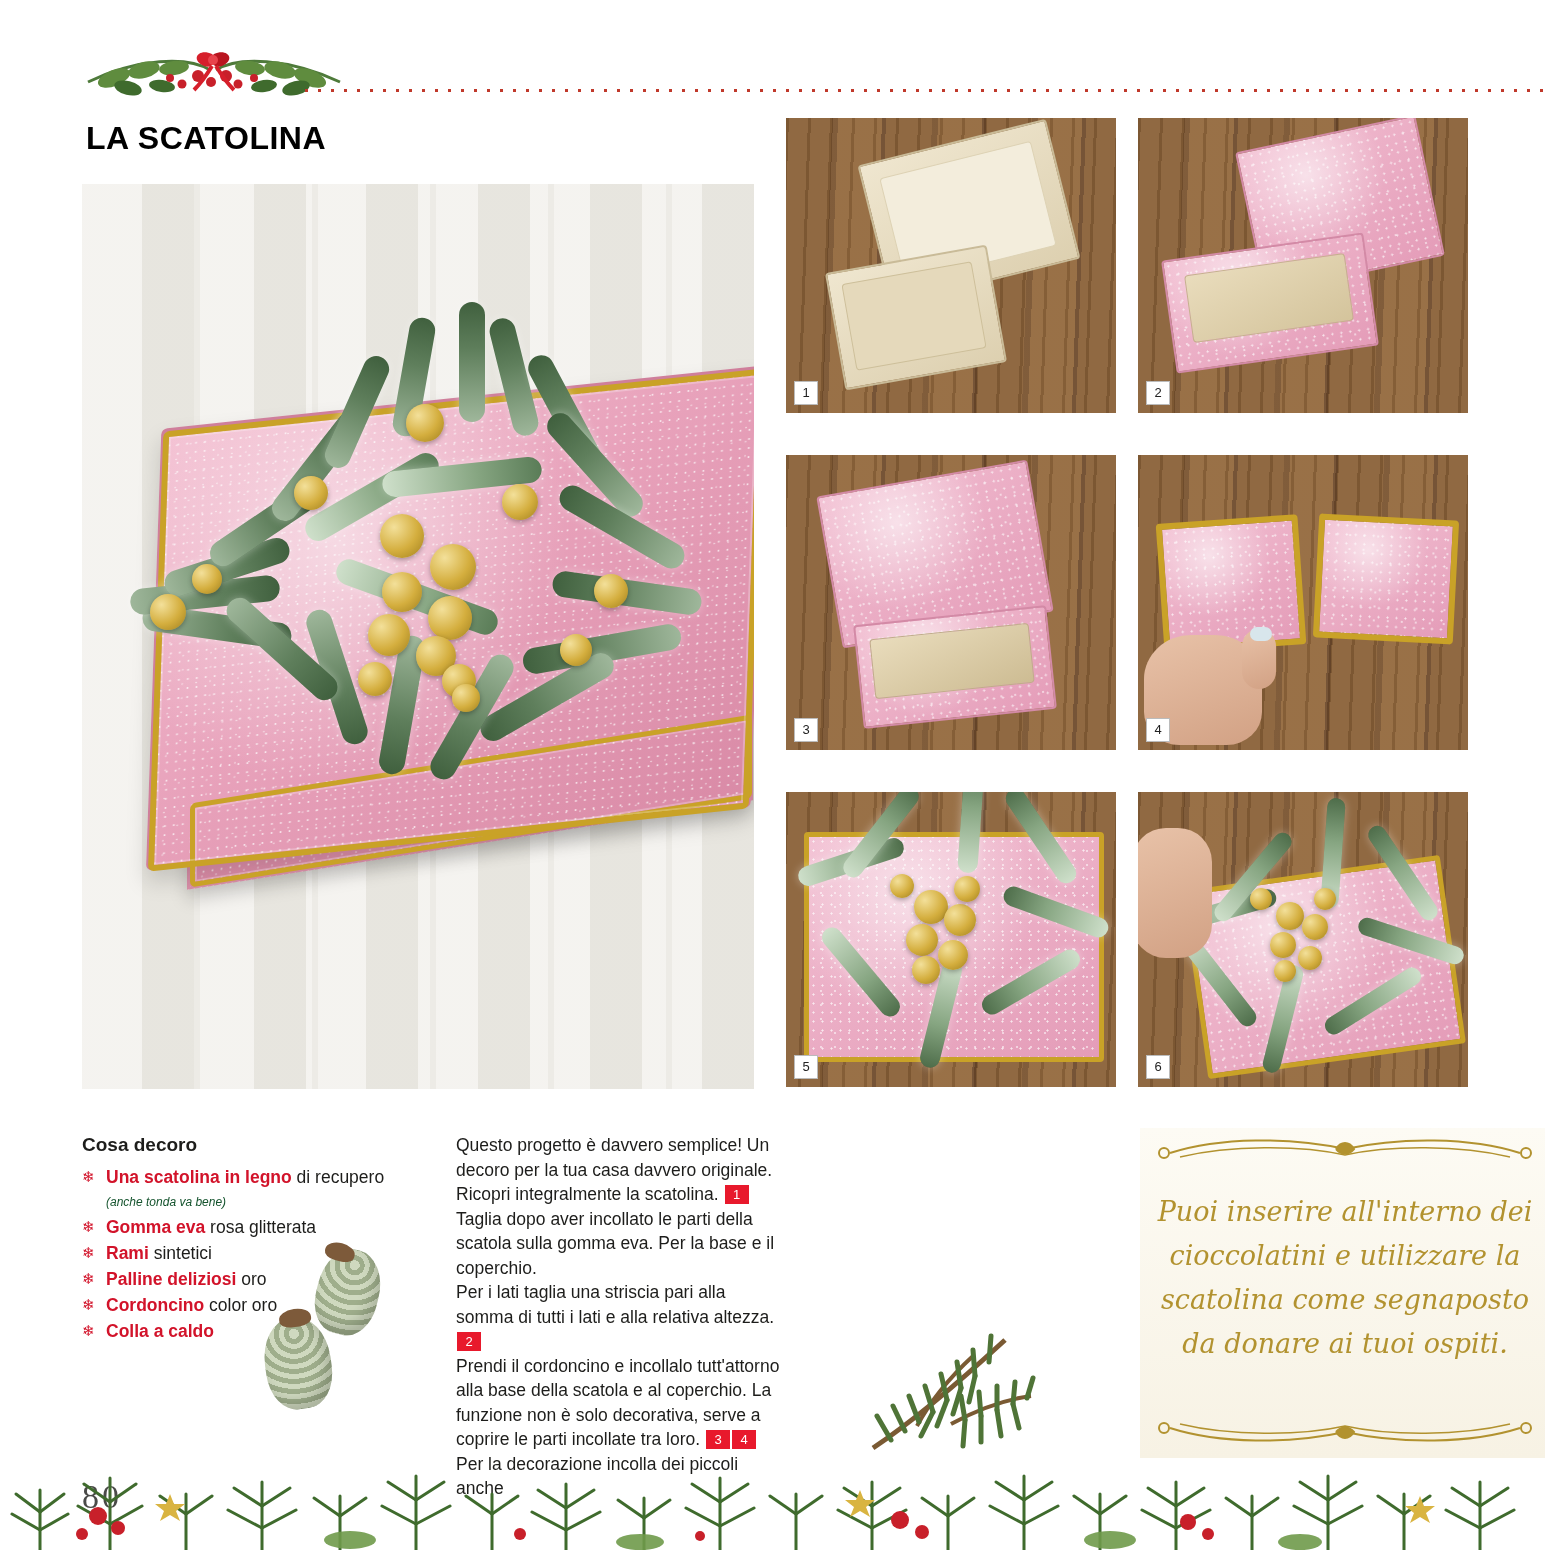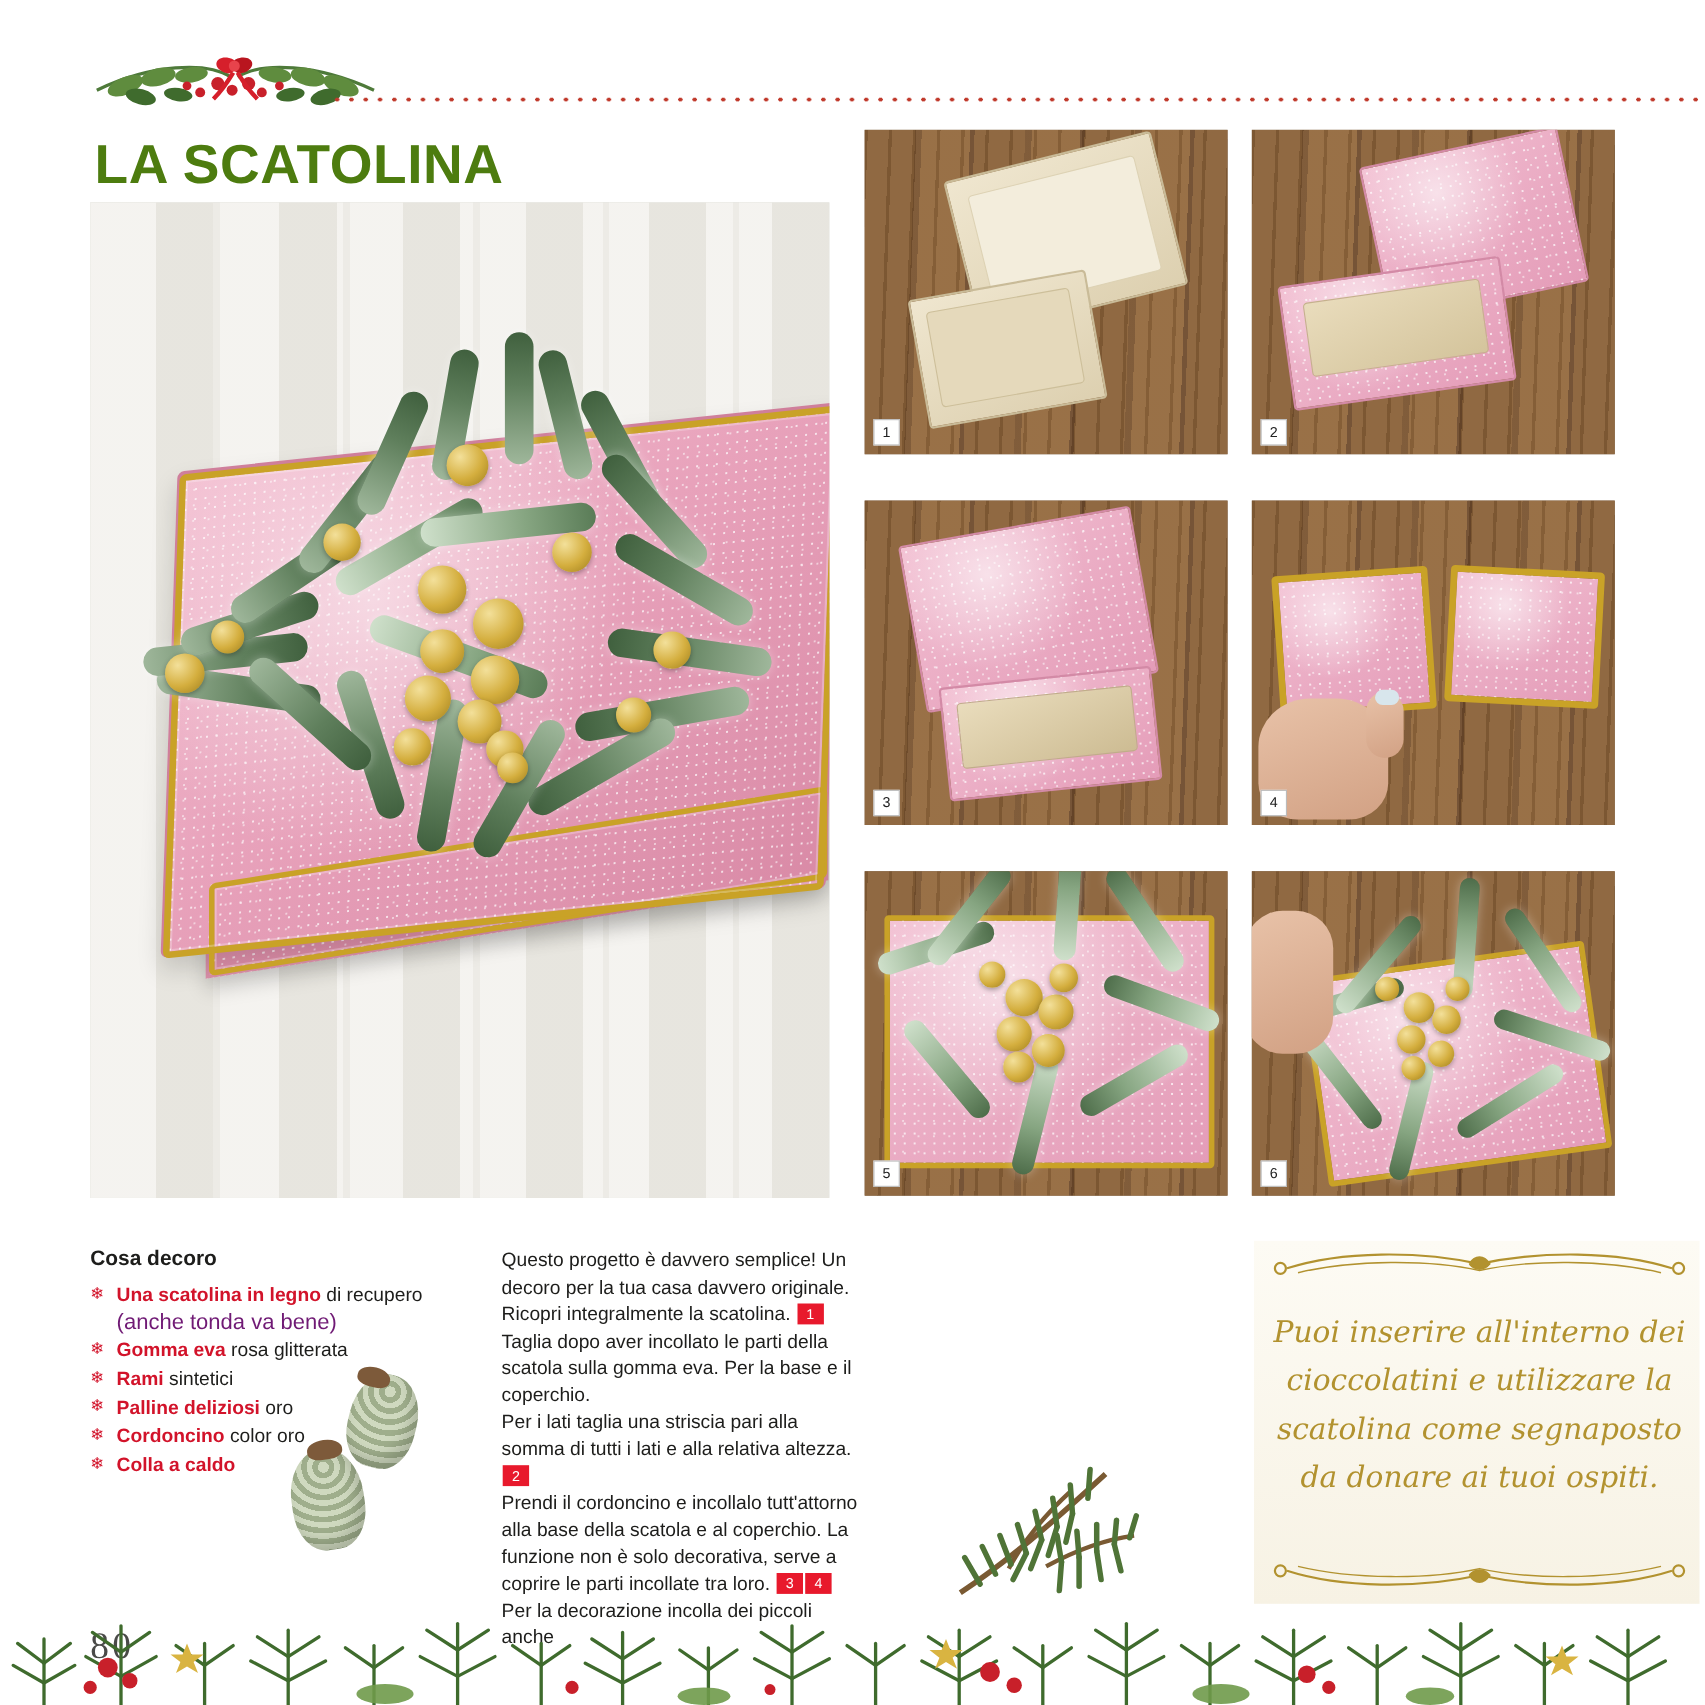--- a/index.html
+++ b/index.html
@@ -18,22 +18,22 @@
     background-image:radial-gradient(circle, #c0392b 1.8px, rgba(0,0,0,0) 2px);
     background-size:13px 5px;background-repeat:repeat-x;
   }
 
   
   .holly{position:absolute;left:78px;top:30px;width:270px;height:72px;}
 
   
   .title{
     position:absolute;left:86px;top:120px;
-    font-size:50px;font-weight:bold;letter-spacing:0.5px;
-    color:#4d7c0f;font-family:"Liberation Sans", sans-serif;text-align:center;
+    font-size:32px;font-weight:bold;letter-spacing:0.5px;
+    color:#000000;font-family:"Liberation Sans", sans-serif;text-align:center;
   }
 
   
   .hero{
     position:absolute;left:82px;top:184px;width:672px;height:905px;
     overflow:hidden;background:#dcdcd6;
   }
   .hero .wood{
     position:absolute;inset:0;
     background:
@@ -131,21 +131,21 @@
   .col{position:absolute;font-size:17.5px;line-height:24.5px;color:#1d1d1b;}
   .col-1{left:82px;top:1133px;width:345px;}
   .col-2{left:456px;top:1133px;width:330px;}
   .col-3{left:786px;top:1133px;width:330px;}
 
   .mat-title{font-weight:bold;font-size:19px;color:#1d1d1b;margin-bottom:6px;}
   .mat-item{color:#d2132a;font-size:17.5px;line-height:26px;padding-left:24px;position:relative;}
   .mat-item .star{position:absolute;left:0;top:0;color:#d2132a;font-size:15px;}
   .mat-item b{font-weight:bold;color:#d2132a;}
   .mat-item .plain{color:#1d1d1b;font-weight:normal;}
-  .mat-sub{color:#701a75;font-size:20px;padding-left:24px;line-height:24px;}
+  .mat-sub{color:#14532d;font-size:12px;padding-left:24px;line-height:24px;font-style:italic;}
 
   .step-num{
     display:inline-block;min-width:18px;height:19px;line-height:19px;
     background:#e8192c;color:#fff;text-align:center;font-size:13px;
     padding:0 3px;vertical-align:1px;margin:0 1px;
   }
   .body-p{margin:0;}
 
   
   .pinecones{position:absolute;left:255px;top:1243px;width:180px;height:180px;}

